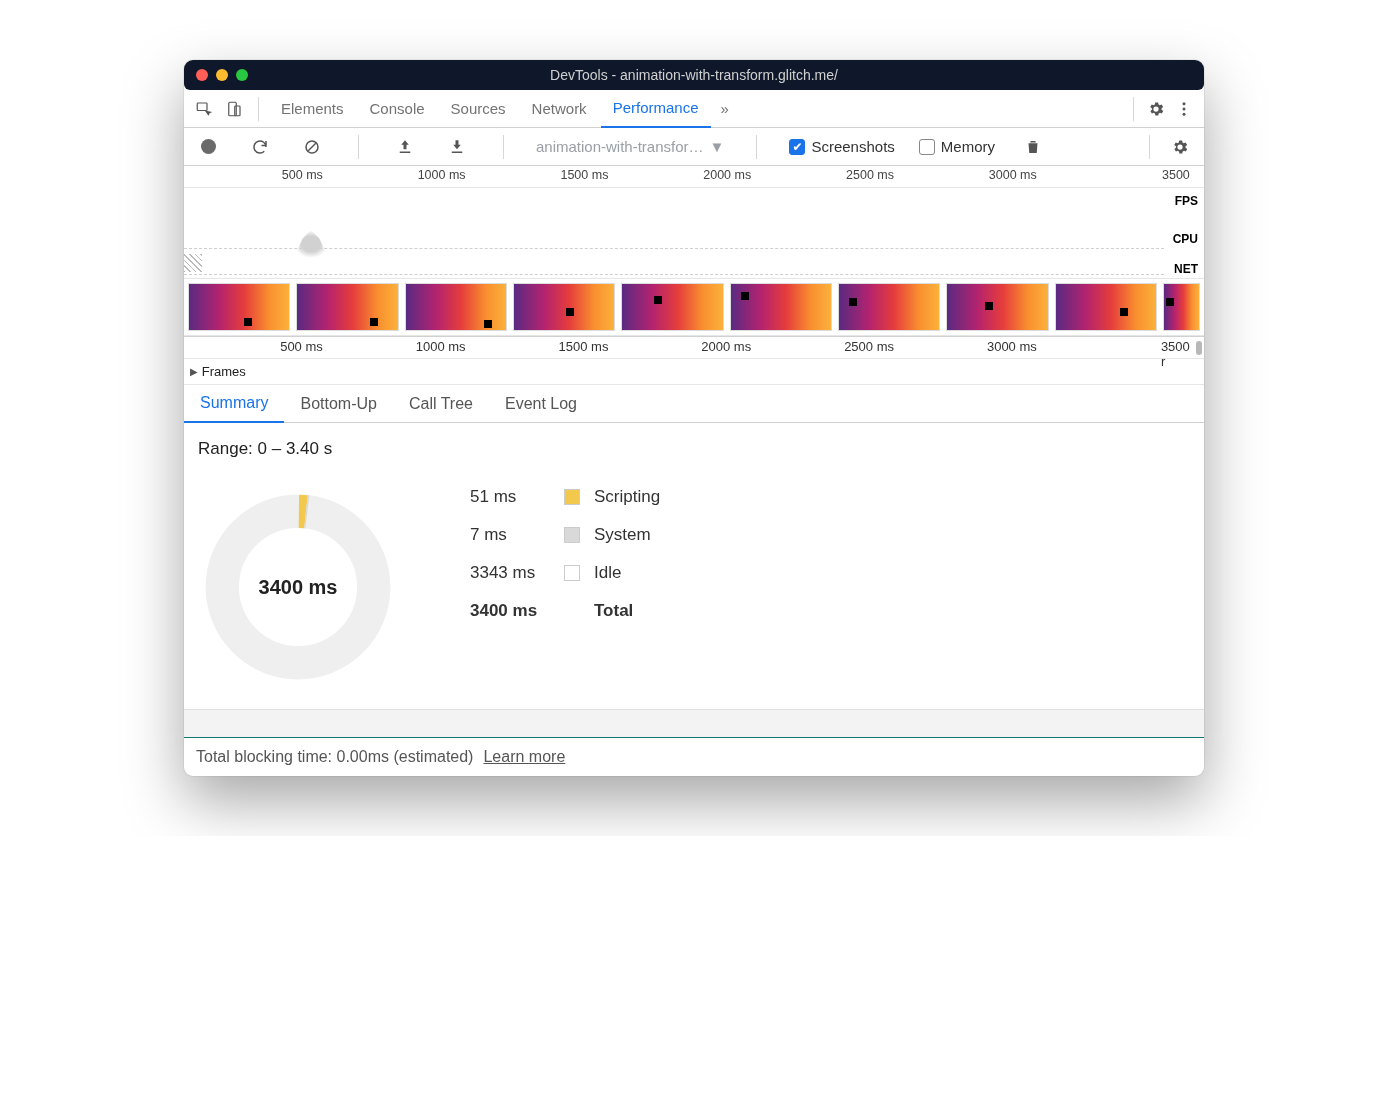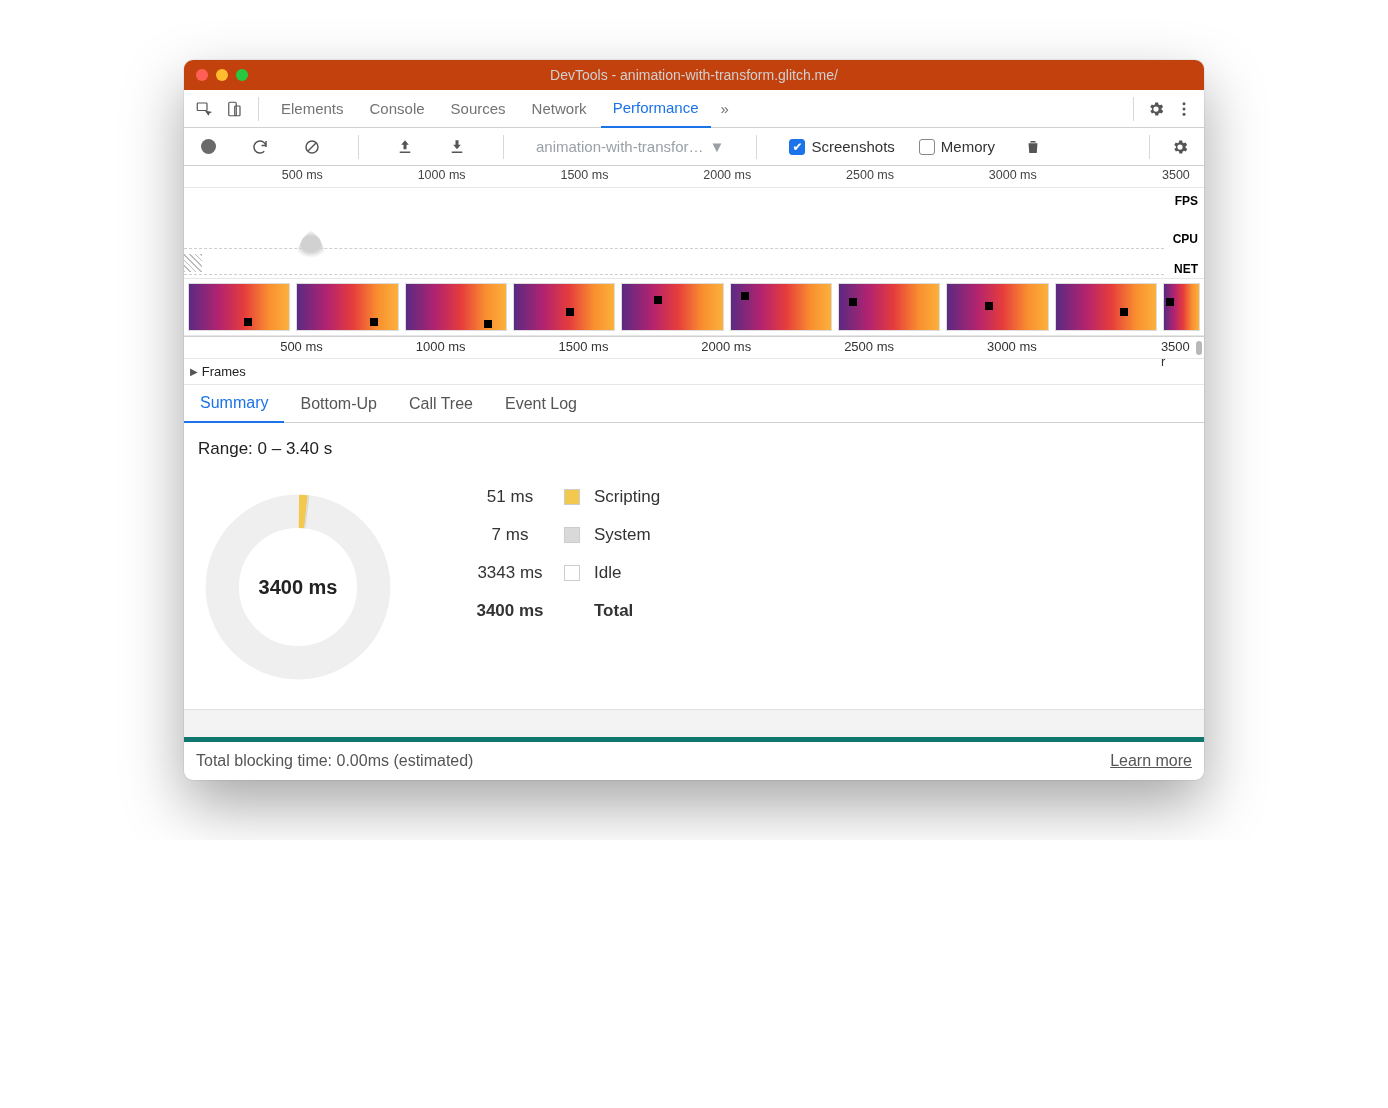--- a/index.html
+++ b/index.html
@@ -15,26 +15,27 @@
   }
   .window {
     width: 1020px;
     border-radius: 9px;
     box-shadow: 0 25px 60px rgba(0,0,0,0.35), 0 0 0 1px rgba(0,0,0,0.05);
     overflow: hidden;
     background: #fff;
   }
   
   .titlebar {
-    background: #c2410c;
+    background: #0f172a;
     height: 30px;
     display: flex;
     align-items: center;
     padding: 0 12px;
     position: relative;
+    border-radius: 6px;
   }
   .traffic-lights { display: flex; gap: 8px; }
   .tl { width: 12px; height: 12px; border-radius: 50%; }
   .tl.red { background: #ff5f57; }
   .tl.yellow { background: #febc2e; }
   .tl.green { background: #28c840; }
   .titlebar .title {
     position: absolute;
     left: 0; right: 0;
     text-align: center;
@@ -177,31 +178,31 @@
   
   .summary-body { padding: 16px 14px 22px; }
   .range { font-size:17px; margin-bottom: 28px; color:#222; }
   .summary-flex { display:flex; gap: 72px; align-items:flex-start; }
   .donut-wrap { position:relative; width:200px; height:200px; }
   .donut-center {
     position:absolute; top:50%; left:50%; transform:translate(-50%,-50%);
     font-weight:700; font-size:20px; color:#222;
   }
   .legend { display:grid; grid-template-columns: auto auto auto; column-gap:14px; row-gap:18px; font-size:17px; align-items:center; }
-  .legend .val { text-align:center; min-width:80px; }
+  .legend .val { text-align:left; min-width:80px; }
   .legend .sw { width:16px; height:16px; border:1px solid #ccc; display:inline-block; }
   .sw.scripting{ background:#f2c94c; }
   .sw.system{ background:#d9d9d9; }
   .sw.idle{ background:#fff; }
   .legend .total-row { font-weight:700; }
   
   .footer-gap { height:28px; border-top:1px solid #e0e0e0; background:#f3f3f3; }
   .footer {
-    border-top:5px solid #0f766e; padding:10px 12px; font-size:16px; color:#555;
-    display:flex; gap:10px; align-items:center;justify-content:space-between;
+    border-top:1px solid #0f766e; padding:10px 12px; font-size:16px; color:#555;
+    display:flex; gap:10px; align-items:center;
   }
   .footer a { color:#555; text-decoration:underline; cursor:pointer; }
 </style>
 </head>
 <body>
 
 <div class="window">
 
   <div class="titlebar">
     <div class="traffic-lights">

